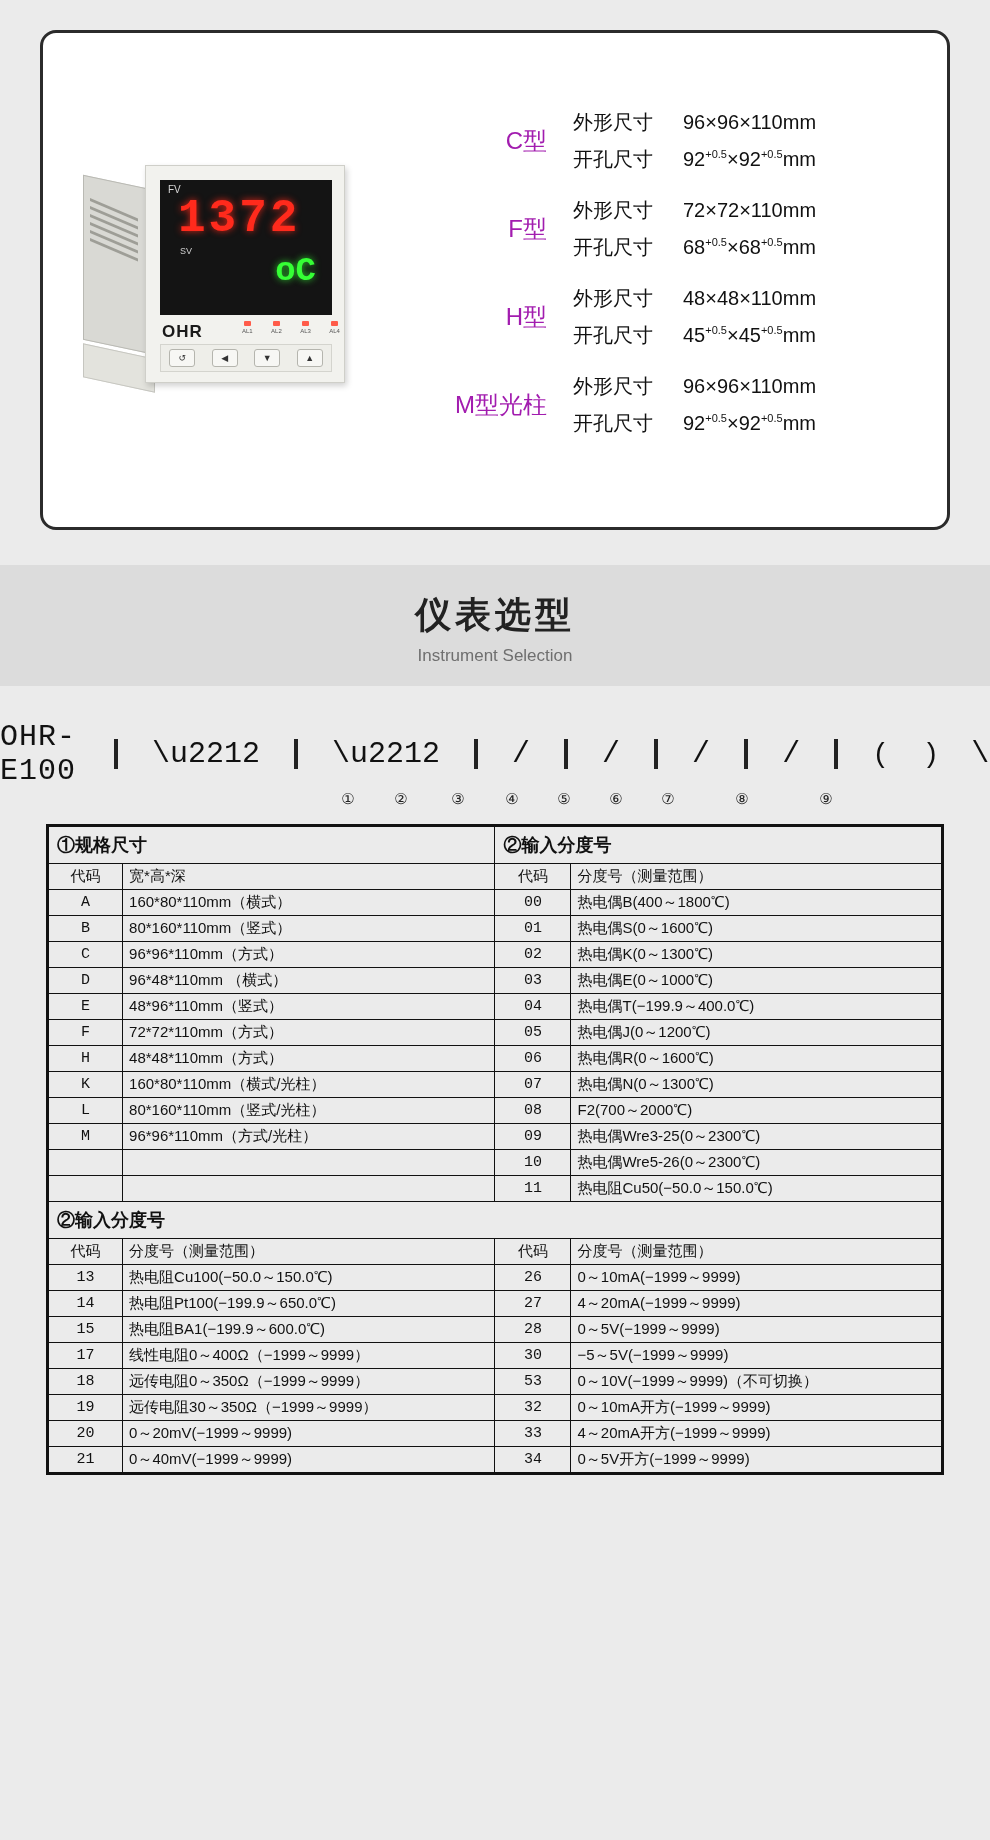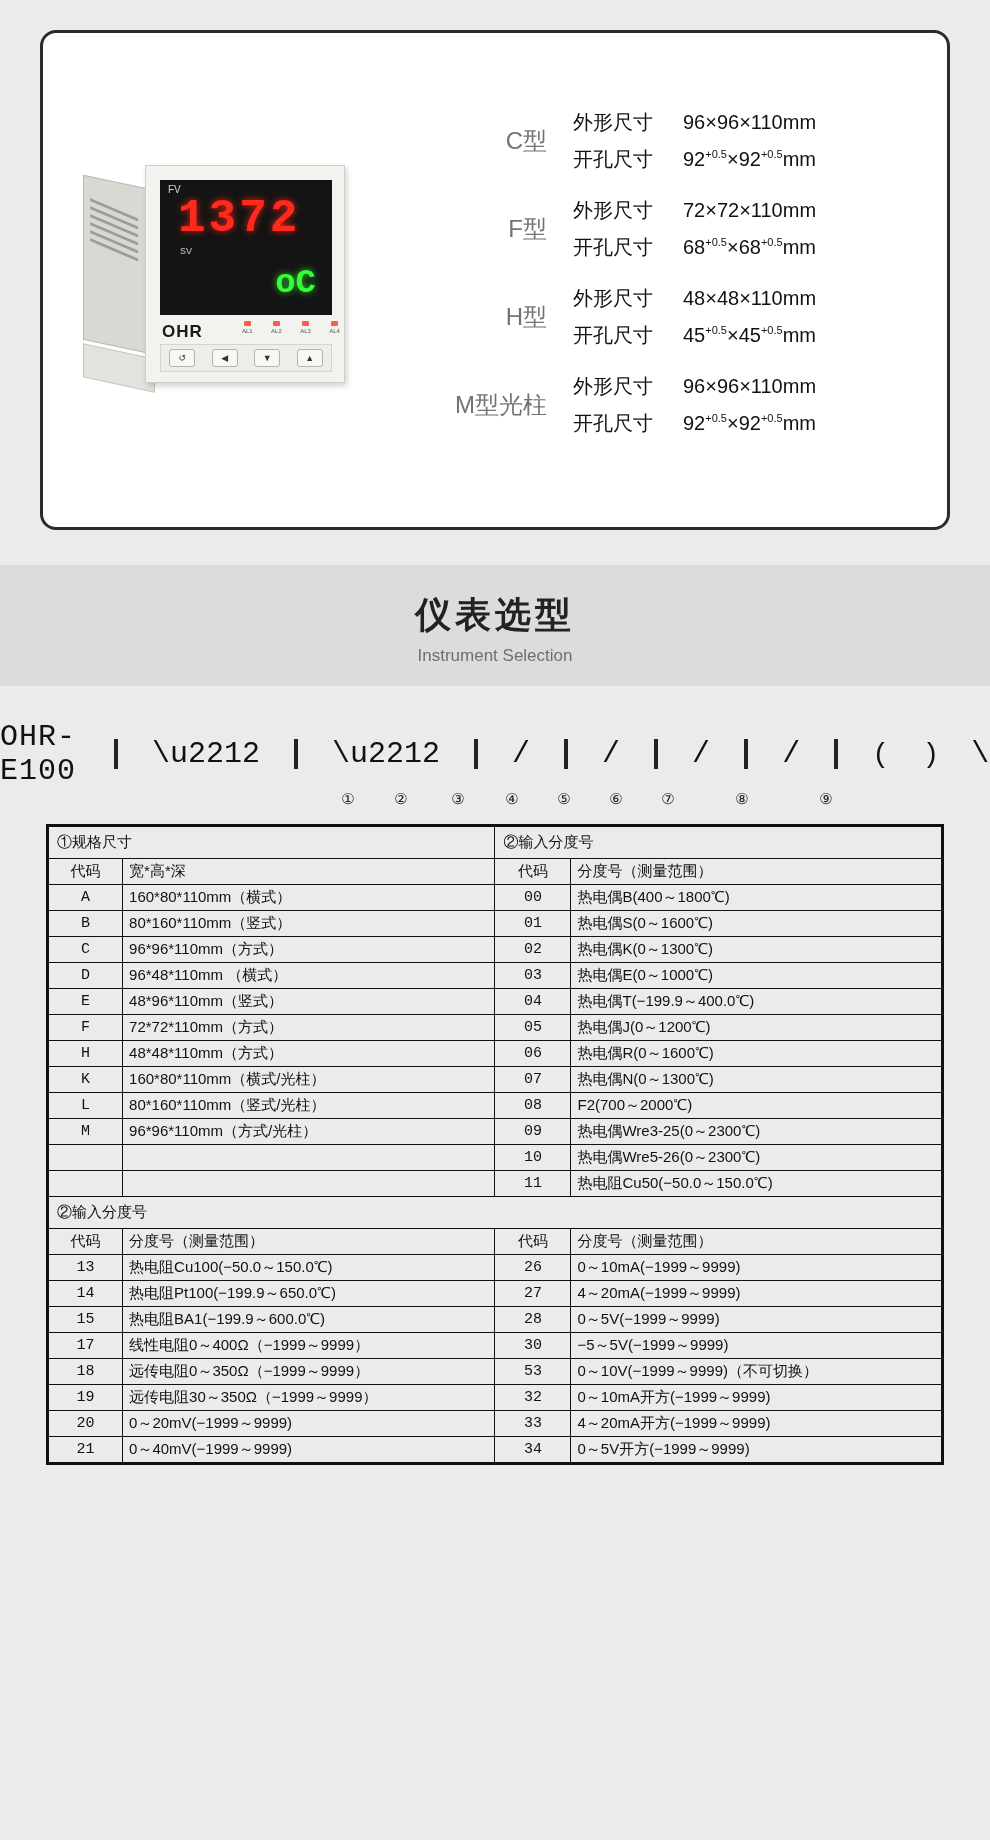--- a/index.html
+++ b/index.html
@@ -68,21 +68,21 @@
     position: absolute; left: 18px; top: 13px;
     color: #ff2a1c; font-size: 46px; letter-spacing: 3px;
     font-family: "Liberation Mono", monospace; font-weight: bold;
     text-shadow: 0 0 7px rgba(255,40,25,.85);
   }
   .dev-sv-label {
     position: absolute; left: 20px; top: 66px;
     color: #cfcfcf; font-size: 9px;
   }
   .dev-sv {
-    position: absolute; right: 16px; top: 84px;
+    position: absolute; right: 16px; top: 72px;
     color: #35ff35; font-size: 34px;
     font-family: "Liberation Mono", monospace; font-weight: bold;
     text-shadow: 0 0 7px rgba(50,255,50,.8);
   }
   .dev-brand {
     position: absolute; left: 16px; top: 156px;
     font-size: 17px; font-weight: bold; color: #1a1a1a;
     letter-spacing: 1px;
   }
   .dev-lamps {
@@ -114,21 +114,21 @@
   }
 
   
   .spec-list { flex: 1; padding-right: 20px; }
   .spec-row {
     display: flex; align-items: center;
     margin-bottom: 14px;
   }
   .spec-type {
     width: 200px; text-align: right; padding-right: 26px;
-    font-size: 24px; color: #737373;
+    font-size: 24px; color: #a21caf;
   }
   .spec-lines { font-size: 20px; color: #111; line-height: 1.85; }
   .spec-lines .lbl { display: inline-block; width: 110px; }
   sup { font-size: 11px; }
 
   
   .band {
     margin-top: 35px;
     background: #dcdcdc;
     padding: 26px 0 20px;
@@ -170,21 +170,21 @@
   td, th {
     border: 1px solid #111;
     font-size: 15px;
     color: #111;
     padding: 3px 6px;
     font-family: "Liberation Sans", sans-serif;
     text-align: left;
     font-weight: normal;
   }
   .sect-title {
-    font-size: 15px; font-weight: normal; padding: 6px 8px;
+    font-size: 18px; font-weight: bold; padding: 6px 8px;
   }
   .code-col { width: 52px; text-align: center; font-family: "Liberation Mono", monospace; }
   .hdr td { font-size: 15px; }
 </style>
 </head>
 <body>
 
 <div class="top-strip"></div>
 
 <div class="product-card">

